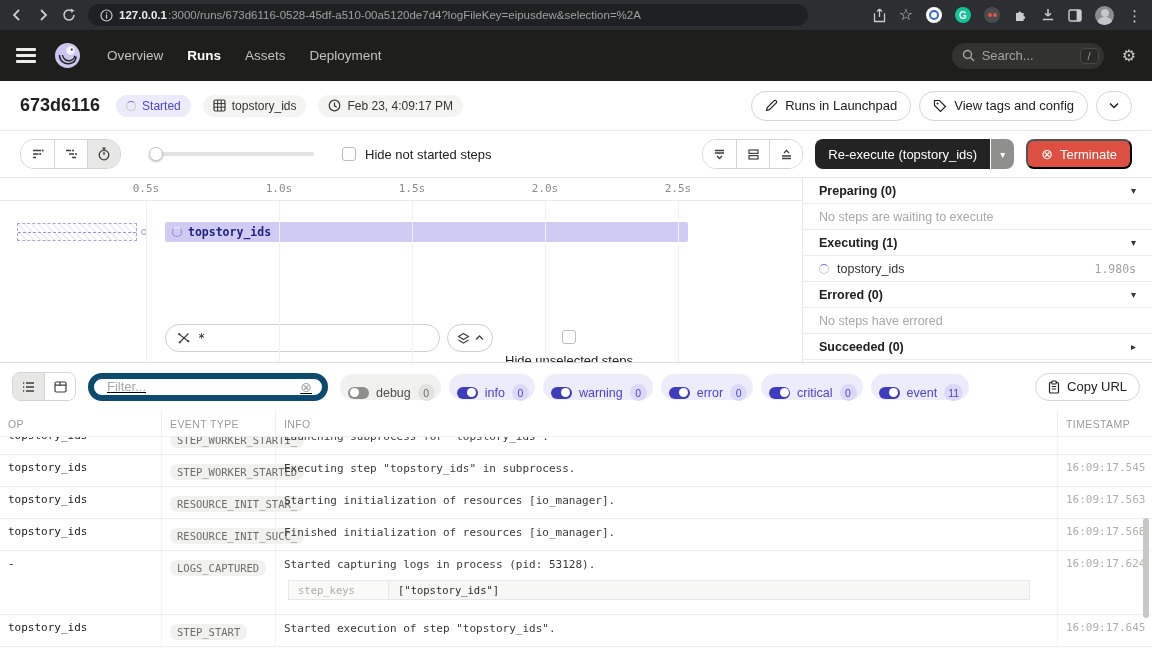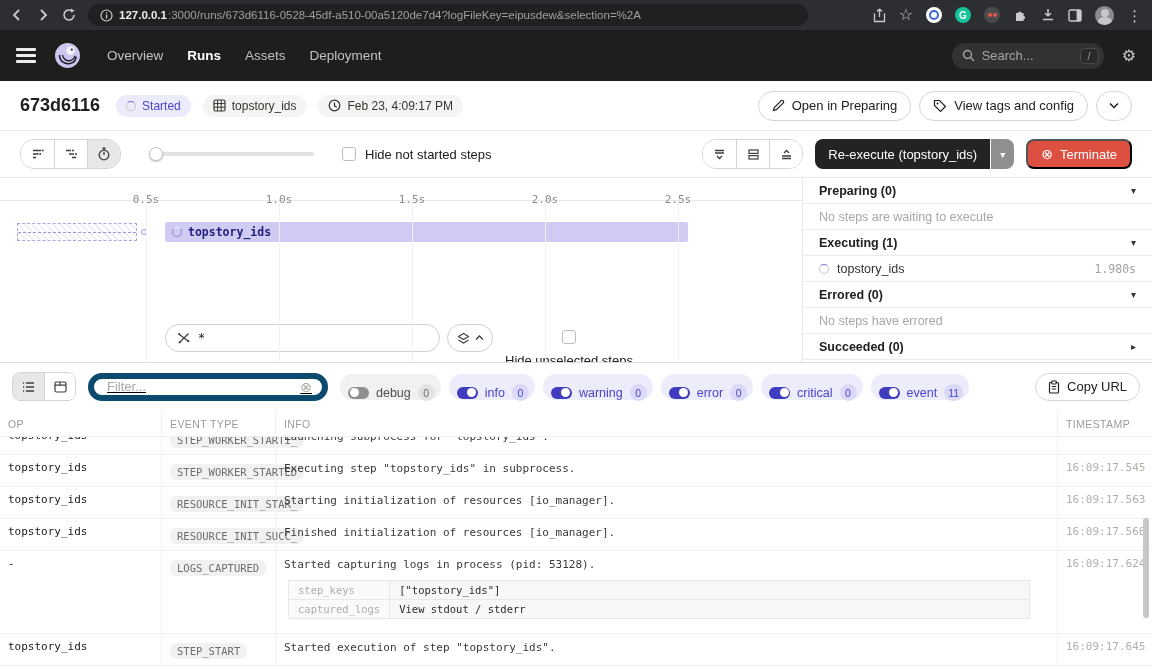--- a/index.html
+++ b/index.html
@@ -57,21 +57,21 @@
   .toolbar-right { margin-left:auto; display:flex; align-items:center; gap:12px; }
   .splitbtn { display:flex; height:30px; cursor:pointer; }
   .splitbtn .main { background:#232323; color:#fff; font-size:13px; display:flex; align-items:center; padding:0 13px; border-radius:8px 0 0 8px; }
   .splitbtn .arrow { width:24px; background:#8F8F8D; color:#fff; display:flex; align-items:center; justify-content:center; border-radius:0 8px 8px 0; border-left:1px solid #fff; font-size:10px; }
   .btn-danger { height:30px; background:#DD4F41; color:#fff; border-radius:8px; display:flex; align-items:center; gap:7px; padding:0 13px; font-size:13px; cursor:pointer; }
 
   
   .ganttwrap { height:186px; border-top:1px solid #E8E8E6; border-bottom:1px solid #DCDCDA; display:flex; }
   .chart { width:803px; position:relative; border-right:1px solid #E8E8E6; overflow:hidden; }
   .timeline { height:23px; border-bottom:1px solid #E8E8E6; position:relative; }
-  .tick { position:absolute; top:4px; transform:translateX(-50%); font-size:11px; color:#8B8A86;margin-top:11px; }
+  .tick { position:absolute; top:4px; transform:translateX(-50%); font-size:11px; color:#8B8A86; }
   .gridline { position:absolute; top:23px; bottom:0; width:1px; background:#F1F1EF; }
   .hatchbox { position:absolute; left:17px; top:45px; width:120px; height:18px; border:1px dashed #ABA7DC;
     background:repeating-linear-gradient(45deg, rgba(171,167,220,.22) 0 1.5px, transparent 1.5px 5px); }
   .hatchbox::after { content:""; position:absolute; left:0; right:0; top:50%; border-top:1px dashed #9B97D0; }
   .ganttdot { position:absolute; left:141px; top:51px; width:6px; height:6px; border:1px solid #9B97D8; border-radius:50%; background:#fff; }
   .ganttbar { position:absolute; left:165px; top:44px; width:523px; height:20px; background:#CFCBF2; border-radius:2px; display:flex; align-items:center; gap:6px; padding:0 7px; cursor:pointer; }
   .ganttbar .lbl { font-size:11.5px; font-weight:bold; color:#24227F; }
   .stepfilter { position:absolute; left:165px; top:146px; width:275px; height:28px; border:1px solid #CFCFCD; border-radius:14px; background:#fff; display:flex; align-items:center; gap:7px; padding:0 11px; }
   .stepfilter .val { font-size:12px; color:#21201E; }
   .layersbtn { position:absolute; left:447px; top:146px; width:46px; height:28px; border:1px solid #CFCFCD; border-radius:14px; background:#fff; display:flex; align-items:center; justify-content:center; gap:5px; cursor:pointer; }
@@ -263,21 +263,21 @@
       </span>
     <span>Feb 23, 4:09:17 PM</span>
   </span>
   <div class="runheader-right">
     <button class="btn">
       <span>
           <svg width="13" height="13" viewBox="0 0 13 13">
             <path d="M1.5 11.5 L2.3 8.6 L9.2 1.7 a1.2 1.2 0 0 1 1.7 0 l0.4 0.4 a1.2 1.2 0 0 1 0 1.7 L4.4 10.7 Z" stroke="#21201E" stroke-width="1.2" fill="none"></path>
           </svg>
         </span>
-      <span>Open in Preparing</span>
+      <span>Runs in Launchpad</span>
     </button>
     <button class="btn">
       <span>
           <svg width="14" height="14" viewBox="0 0 14 14">
             <path d="M1.5 1.5 H6.5 L12.5 7.5 L7.5 12.5 L1.5 6.5 Z" stroke="#21201E" stroke-width="1.2" fill="none"></path>
             <circle cx="4.5" cy="4.5" r="1" fill="#21201E"></circle>
           </svg>
         </span>
       <span>View tags and config</span>
     </button>
@@ -549,24 +549,20 @@
       <div class="lrow">
         <div class="cell col-op opname">-</div>
         <div class="cell col-ev"><span class="evbadge">LOGS_CAPTURED</span></div>
         <div class="cell col-info">
           <div class="infotext">Started capturing logs in process (pid: 53128).</div>
           <div class="metatable">
             <div class="metarow">
               <div class="metakey">step_keys</div>
               <div class="metaval">["topstory_ids"]</div>
             </div>
-            <div class="metarow">
-              <div class="metakey">captured_logs</div>
-              <div class="metaval link">View stdout / stderr</div>
-            </div>
           </div>
         </div>
         <div class="cell col-ts ts">16:09:17.624</div>
       </div>
       <div class="lrow">
         <div class="cell col-op opname">topstory_ids</div>
         <div class="cell col-ev"><span class="evbadge">STEP_START</span></div>
         <div class="cell col-info">
           <div class="infotext">Started execution of step "topstory_ids".</div>
         </div>

